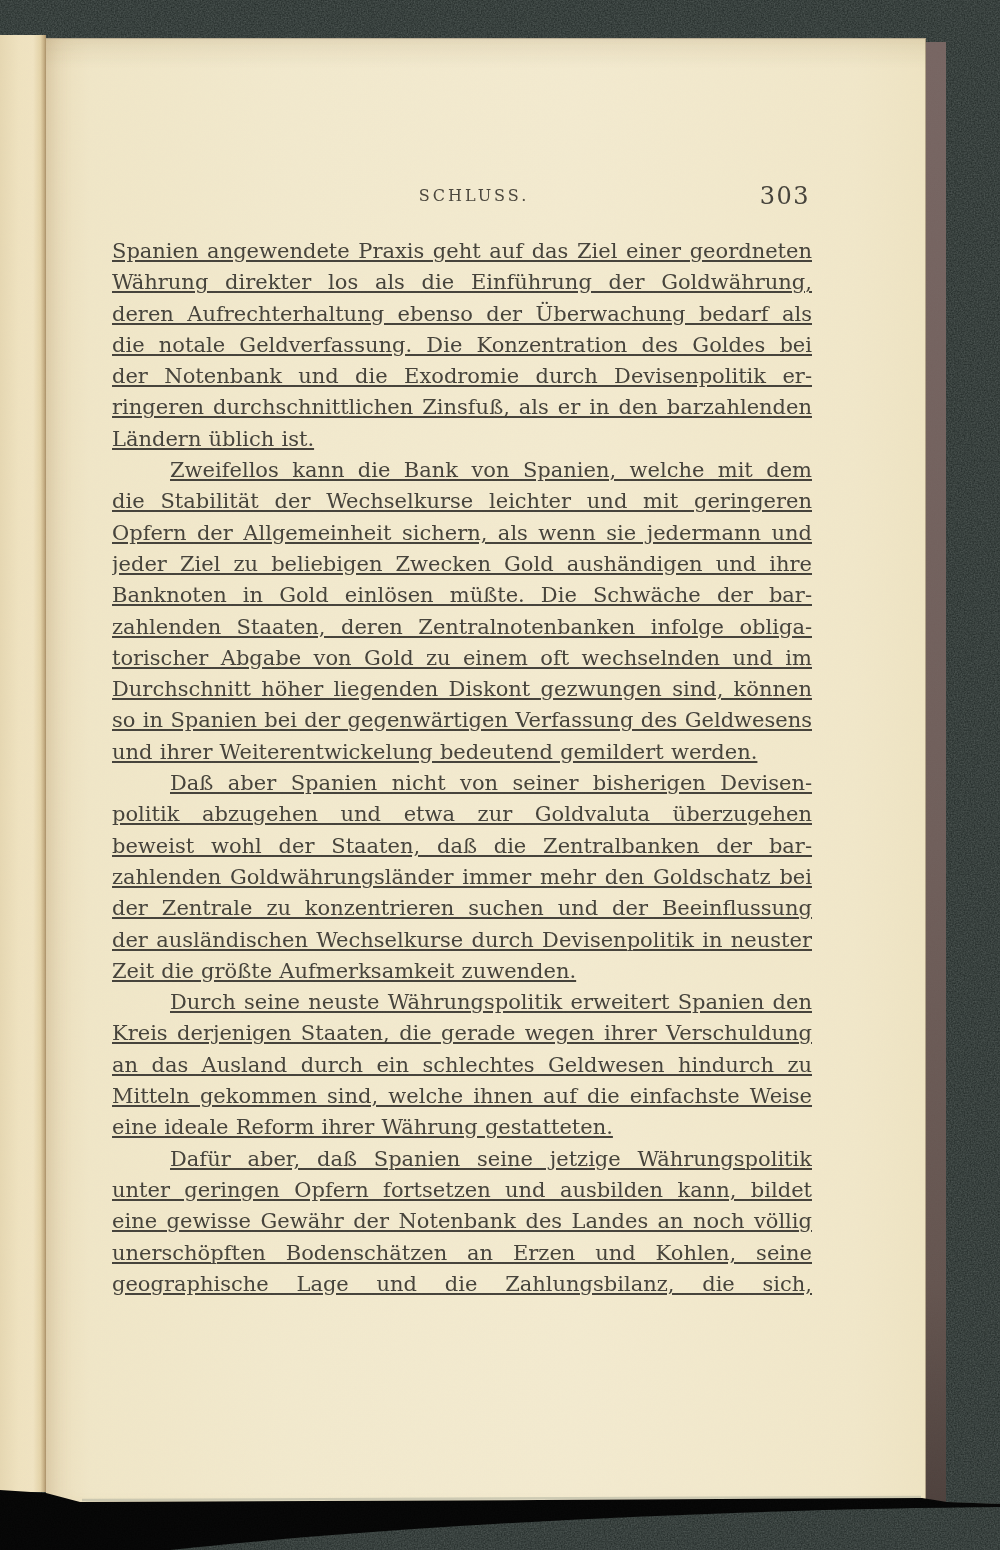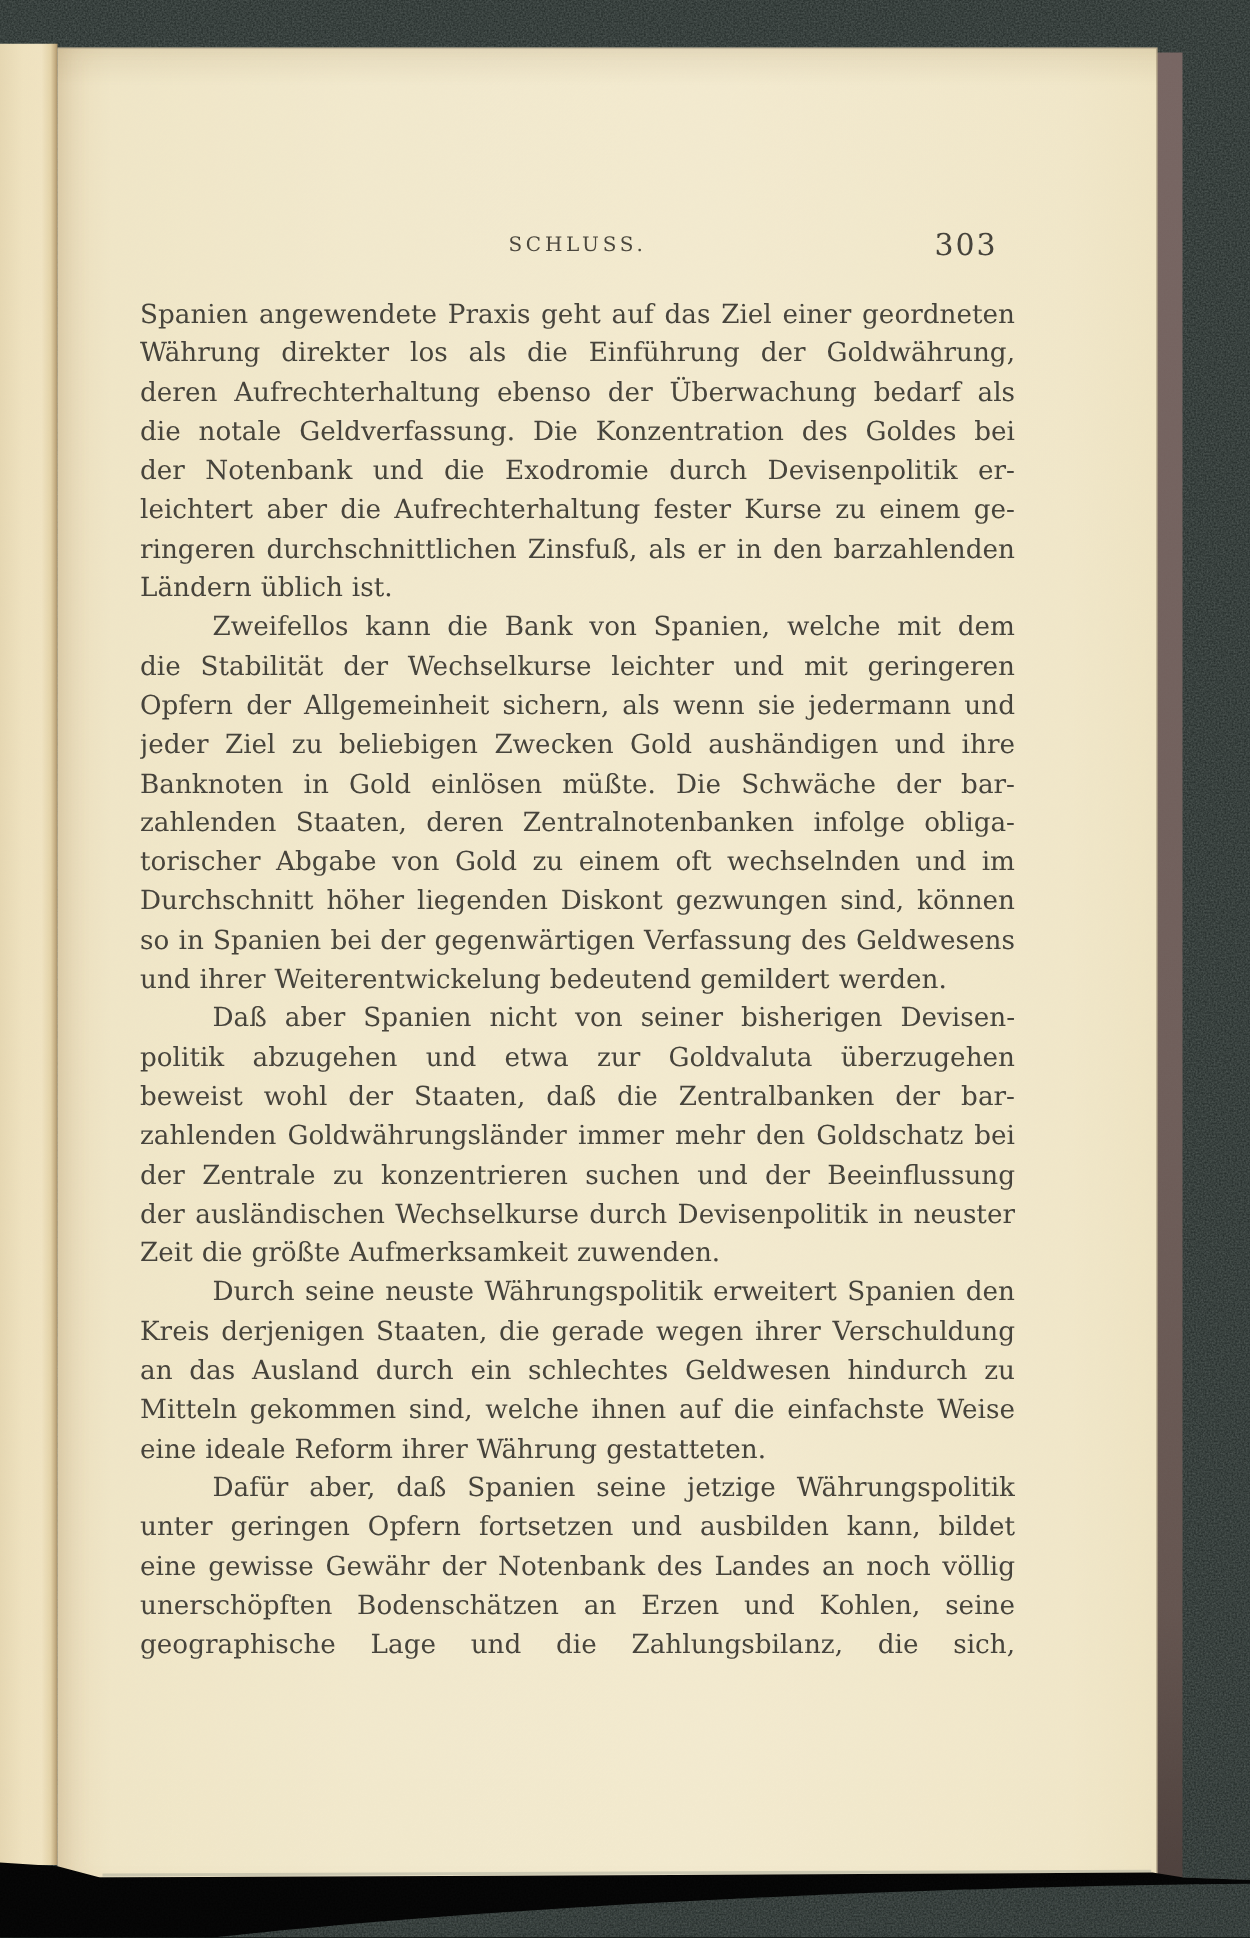--- a/index.html
+++ b/index.html
@@ -42,21 +42,21 @@
       linear-gradient(to right,
         #eadcba 0%, #f0e6c7 5%, #f2e9cd 28%, #f3eacf 60%, #f1e7c9 92%, #eee3c2 100%);
     border-top:1px solid rgba(90,70,50,.35);
     border-right:1px solid rgba(70,55,40,.35);
     box-shadow: inset 16px 0 22px -14px rgba(140,108,60,.28);
     z-index:3;
   }
   .bottom-shadow-svg{position:absolute;left:0;top:1478px;z-index:4;pointer-events:none;}
 
   
-  .page-header{position:absolute;left:66px;top:143px;width:700px;height:30px;}
+  .page-header{position:absolute;left:78px;top:143px;width:700px;height:30px;}
   .running-title{
     position:absolute;left:0;right:0;top:4px;
     text-align:center;
     font-size:16px;letter-spacing:3px;
     color:#4a463c;
   }
   .page-number{
     position:absolute;right:14px;top:0;
     font-size:24px;letter-spacing:1.5px;
     color:#45423a;
@@ -66,21 +66,21 @@
   .text-body{
     position:absolute;left:66px;top:197px;width:700px;
     font-size:21px;color:#45423a;
   }
   .line{
     height:31.3px;line-height:31.3px;
     text-align:justify;text-align-last:justify;
     overflow:hidden;white-space:nowrap;
     word-spacing:.5px;
   }
-  .line{white-space:normal;}
+  .line{white-space:normal;text-decoration:underline;}
   .line.indent{text-indent:58px;}
   .line.endpara{text-align-last:left;}
 </style>
 </head>
 <body>
 
 <div class="scene">
 
   <div class="backdrop"></div>
 
@@ -100,21 +100,20 @@
     <div class="page-header">
       <span class="running-title">SCHLUSS.</span>
       <span class="page-number">303</span>
     </div>
     <div class="text-body">
         <div class="line">Spanien angewendete Praxis geht auf das Ziel einer geordneten</div>
         <div class="line">Währung direkter los als die Einführung der Goldwährung,</div>
         <div class="line">deren Aufrechterhaltung ebenso der Überwachung bedarf als</div>
         <div class="line">die notale Geldverfassung. Die Konzentration des Goldes bei</div>
         <div class="line">der Notenbank und die Exodromie durch Devisenpolitik er-</div>
-        <div class="line">leichtert aber die Aufrechterhaltung fester Kurse zu einem ge-</div>
         <div class="line">ringeren durchschnittlichen Zinsfuß, als er in den barzahlenden</div>
         <div class="line endpara">Ländern üblich ist.</div>
         <div class="line indent">Zweifellos kann die Bank von Spanien, welche mit dem</div>
         <div class="line">die Stabilität der Wechselkurse leichter und mit geringeren</div>
         <div class="line">Opfern der Allgemeinheit sichern, als wenn sie jedermann und</div>
         <div class="line">jeder Ziel zu beliebigen Zwecken Gold aushändigen und ihre</div>
         <div class="line">Banknoten in Gold einlösen müßte. Die Schwäche der bar-</div>
         <div class="line">zahlenden Staaten, deren Zentralnotenbanken infolge obliga-</div>
         <div class="line">torischer Abgabe von Gold zu einem oft wechselnden und im</div>
         <div class="line">Durchschnitt höher liegenden Diskont gezwungen sind, können</div>

